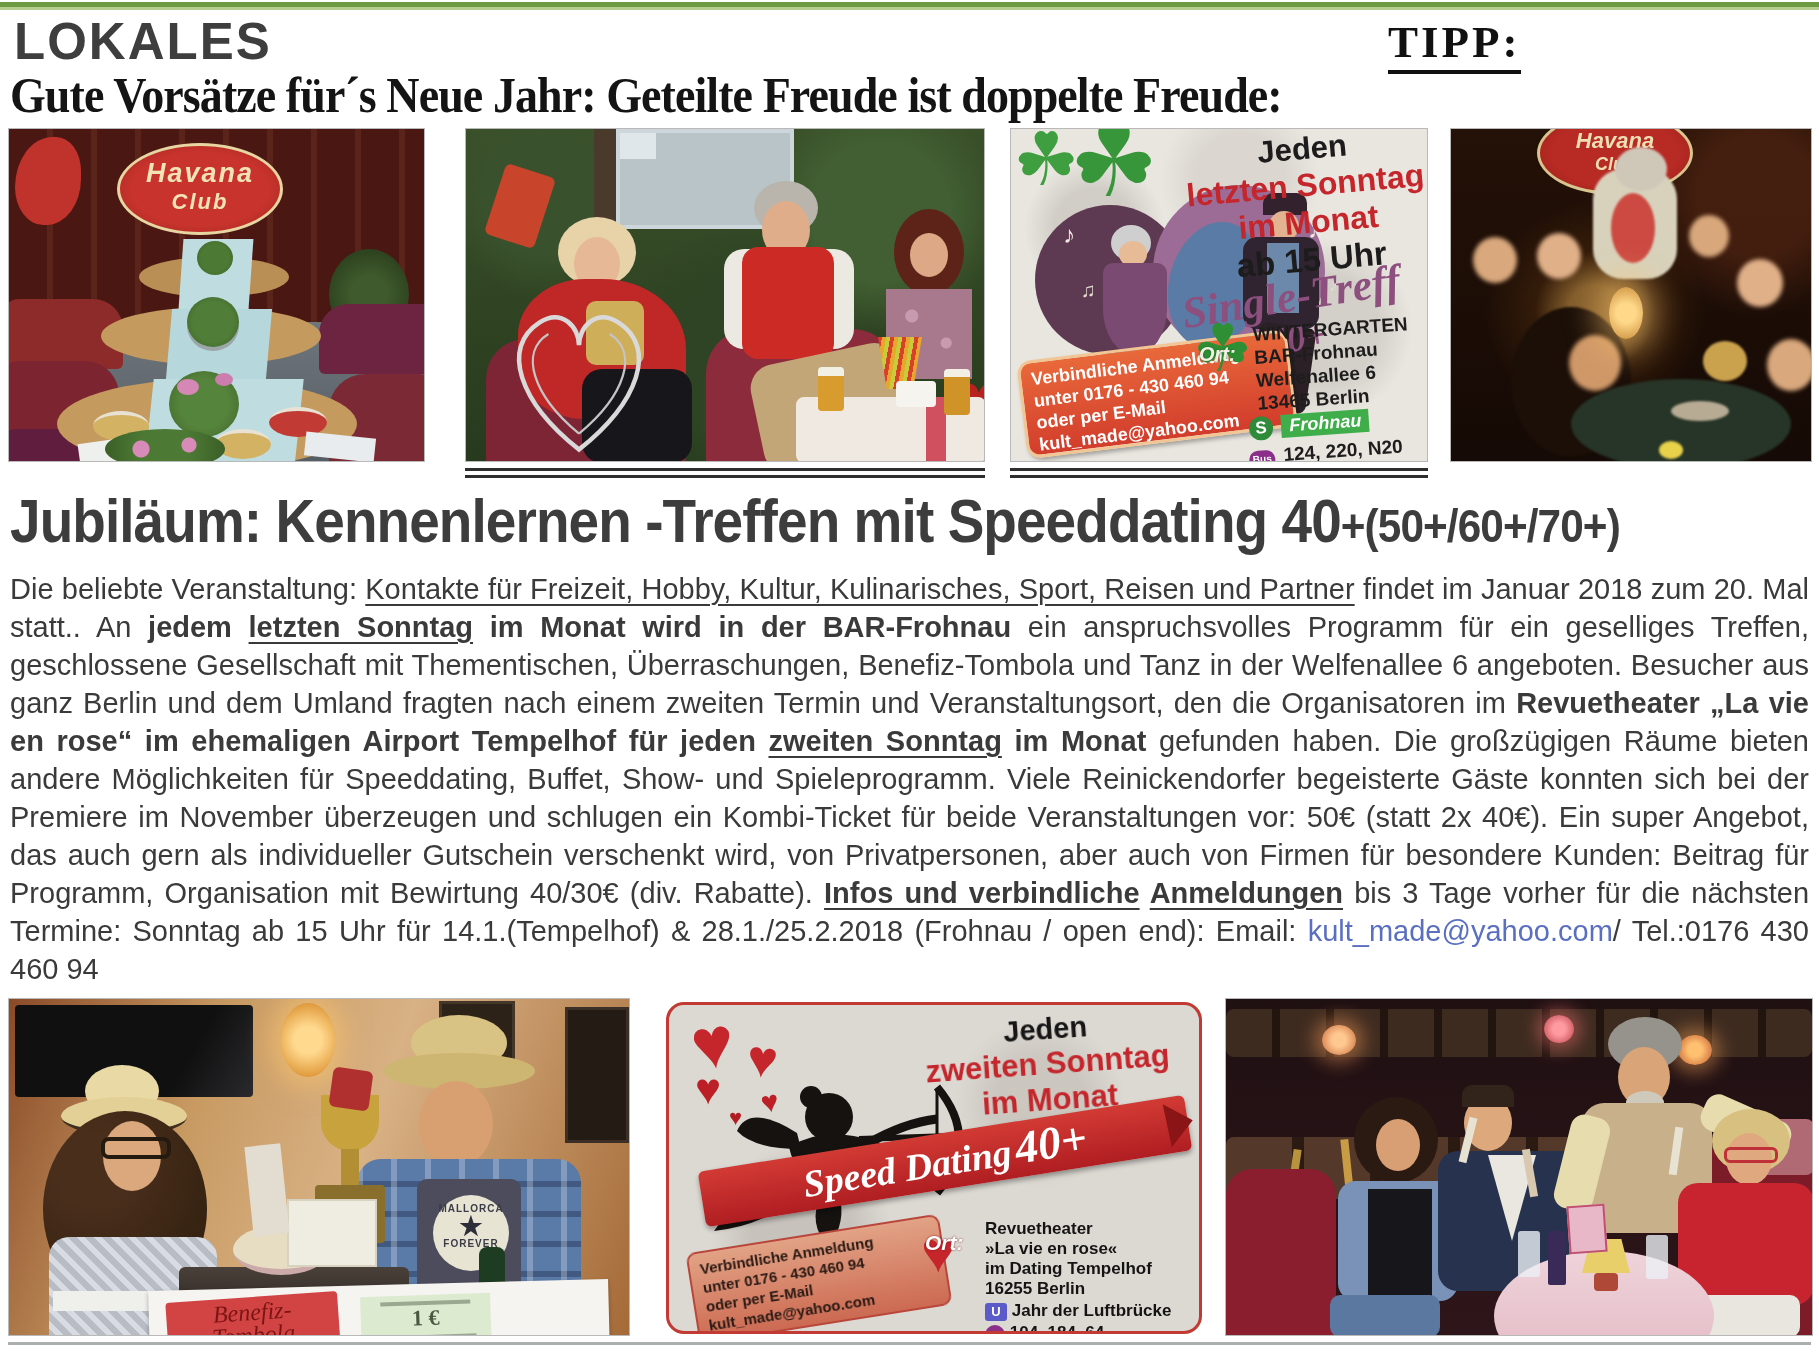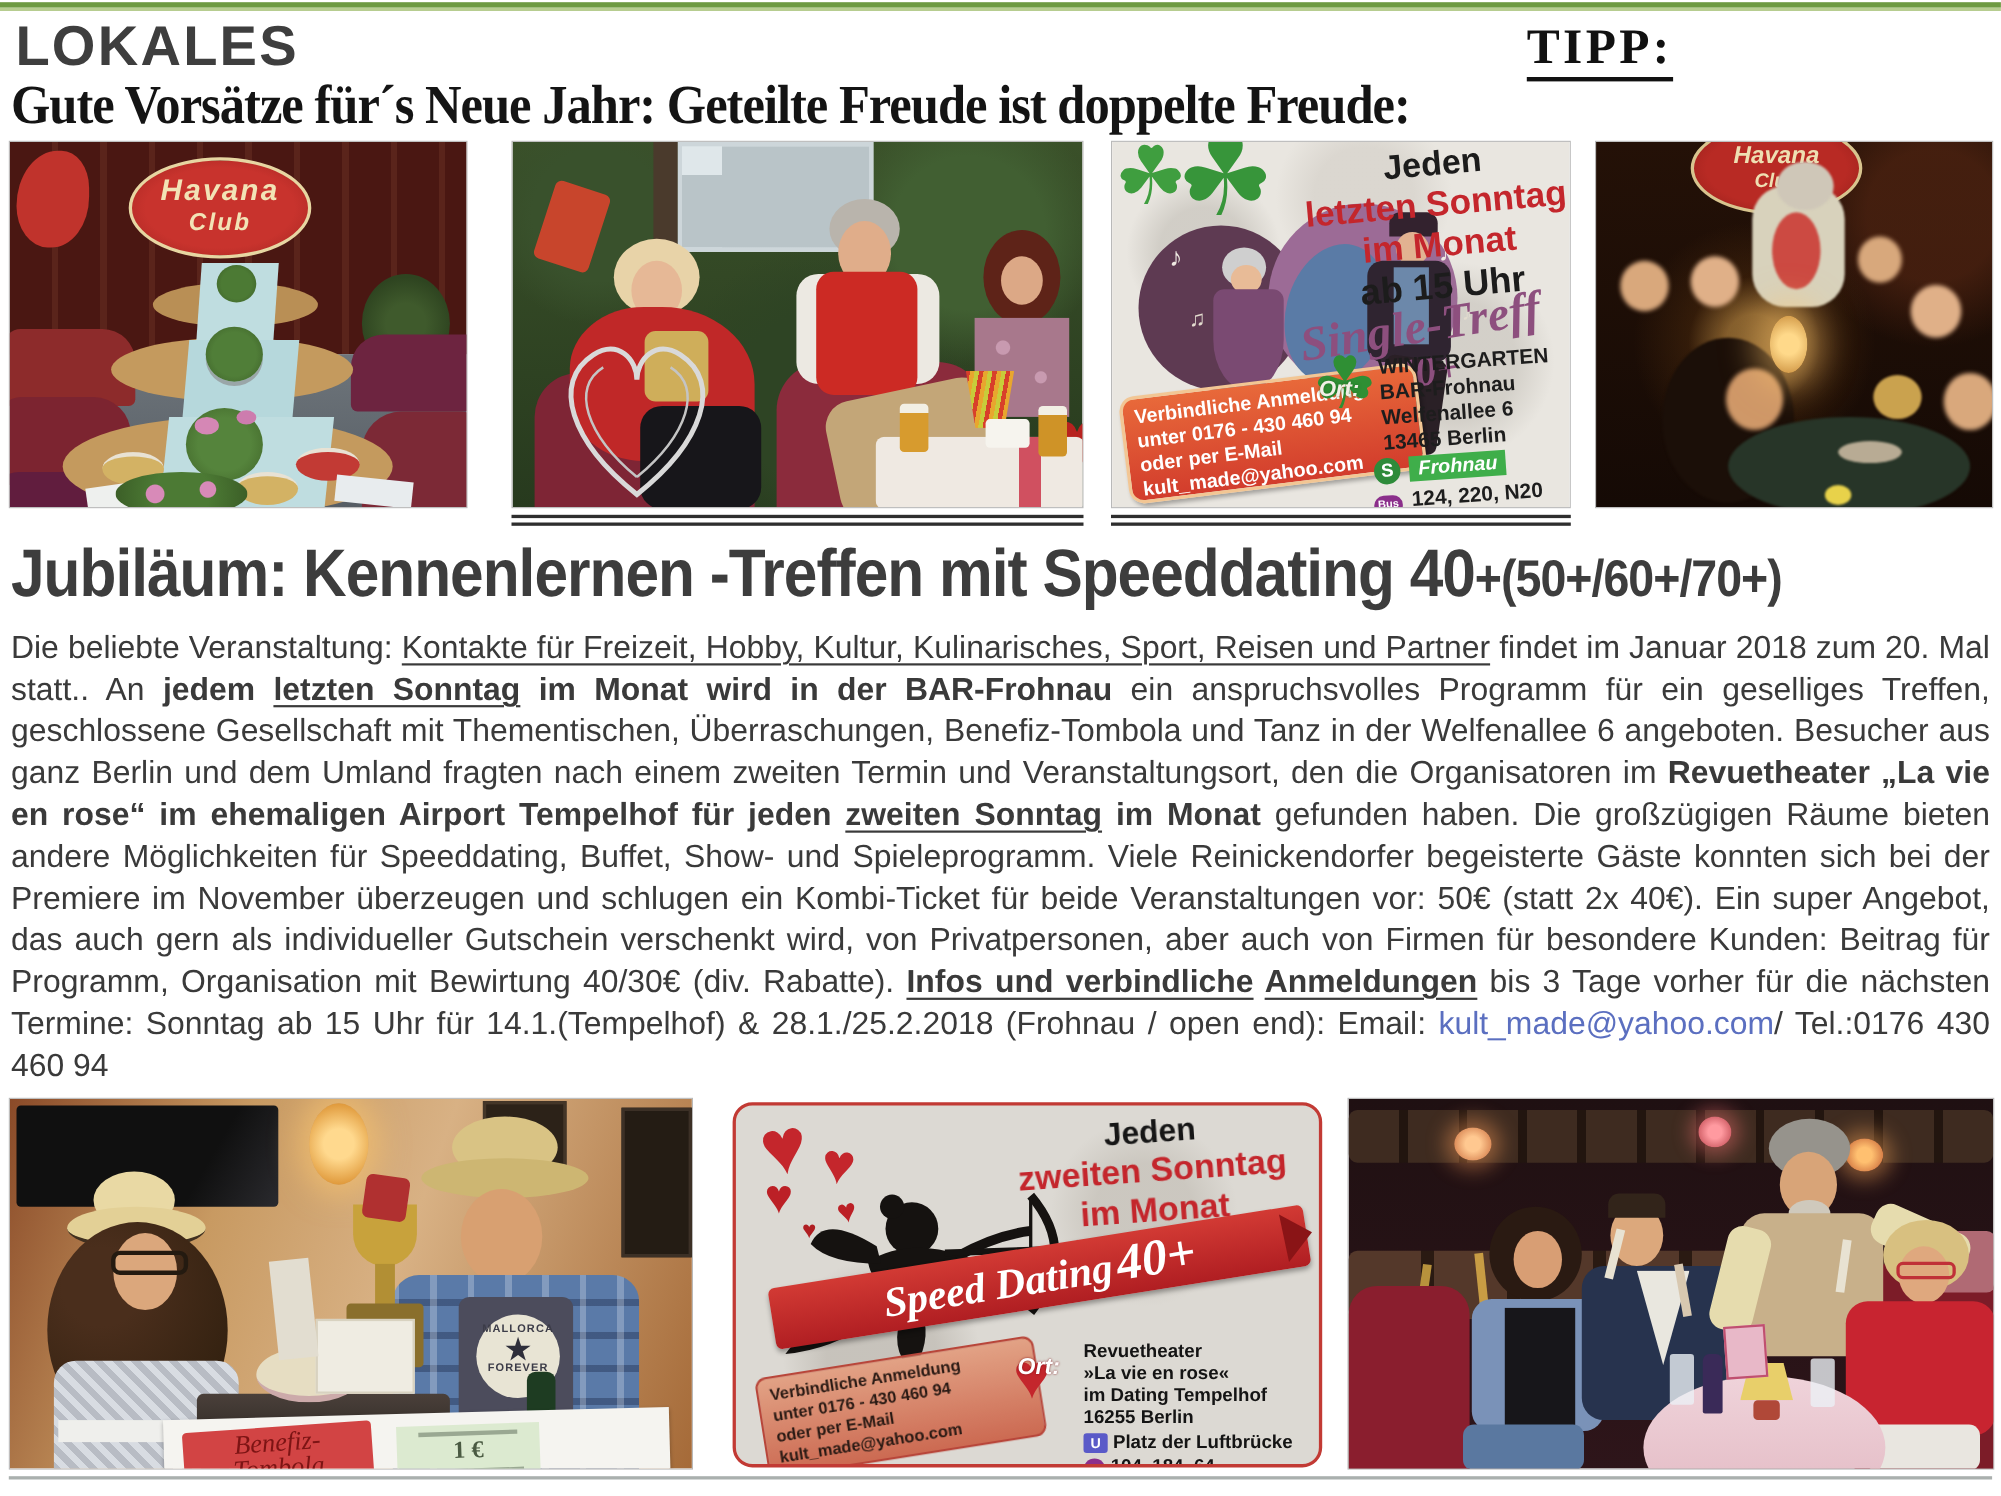--- a/index.html
+++ b/index.html
@@ -343,21 +343,21 @@
 
       <div class="rct" style="left:252px;top:218px;font-size:58px;color:#c4262c;line-height:1;">♥</div>
       <div class="rct" style="left:256px;top:226px;font-size:21px;font-style:italic;font-weight:bold;color:#fff;text-shadow:0 0 2px #7c0f12;">Ort:</div>
       <div class="rct" style="left:316px;top:214px;width:210px;font-weight:bold;color:#141414;font-size:17px;line-height:20px;filter:blur(.6px);">
         <div>Revuetheater</div>
         <div>»La vie en rose«</div>
         <div>im Dating Tempelhof</div>
         <div>16255 Berlin</div>
         <div style="margin-top:2px;">
           <span class="badge" style="width:22px;height:18px;line-height:18px;background:#5a5ac8;border-radius:3px;font-size:13px;">U</span>
-          <span>Platz der Luftbrücke</span>
+          <span>Jahr der Luftbrücke</span>
         </div>
         <div style="margin-top:2px;">
           <span class="badge" style="width:20px;height:20px;line-height:20px;border-radius:50%;background:#8b2f8b;font-size:10px;">●</span>
           <span>104, 184, 64</span>
         </div>
       </div>
     </div>
   </figure>
 
   <figure class="photo" style="left:1225px;top:998px;width:588px;height:338px;margin:0;">

